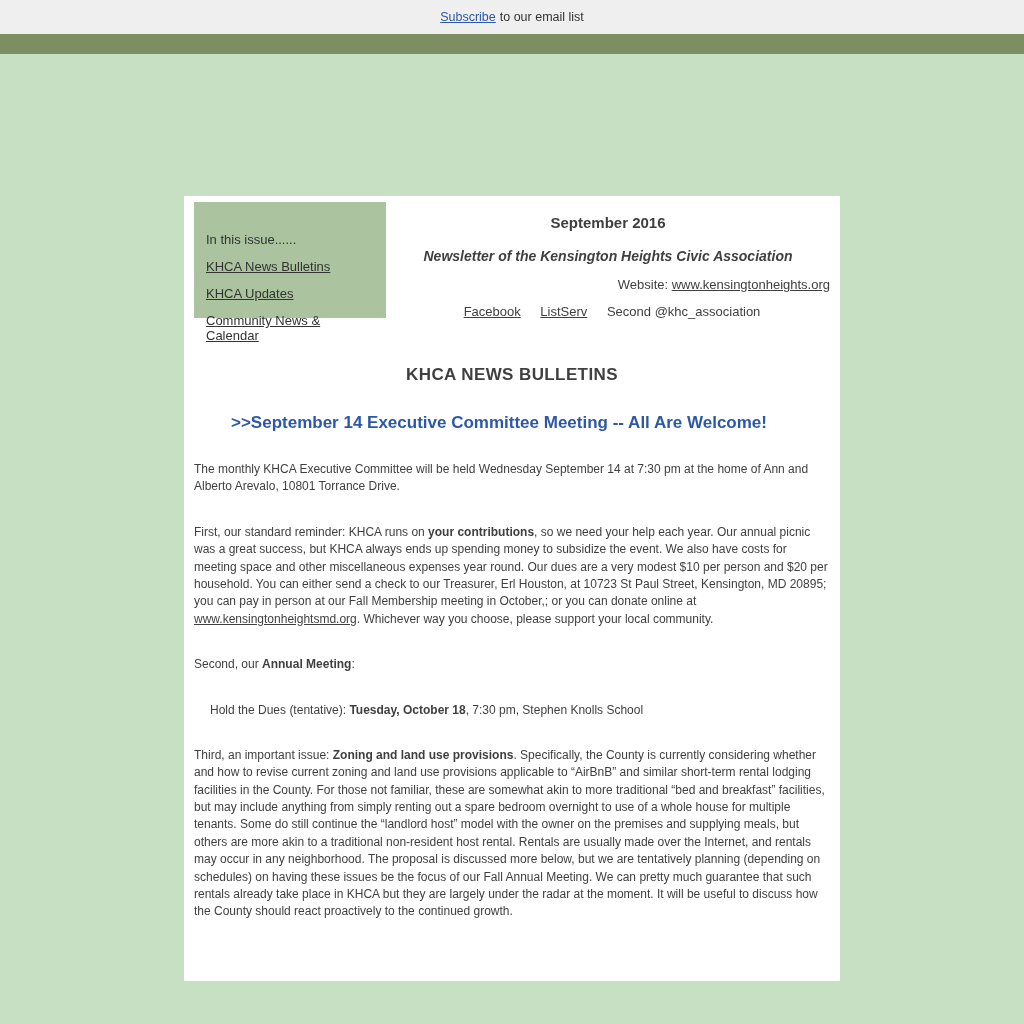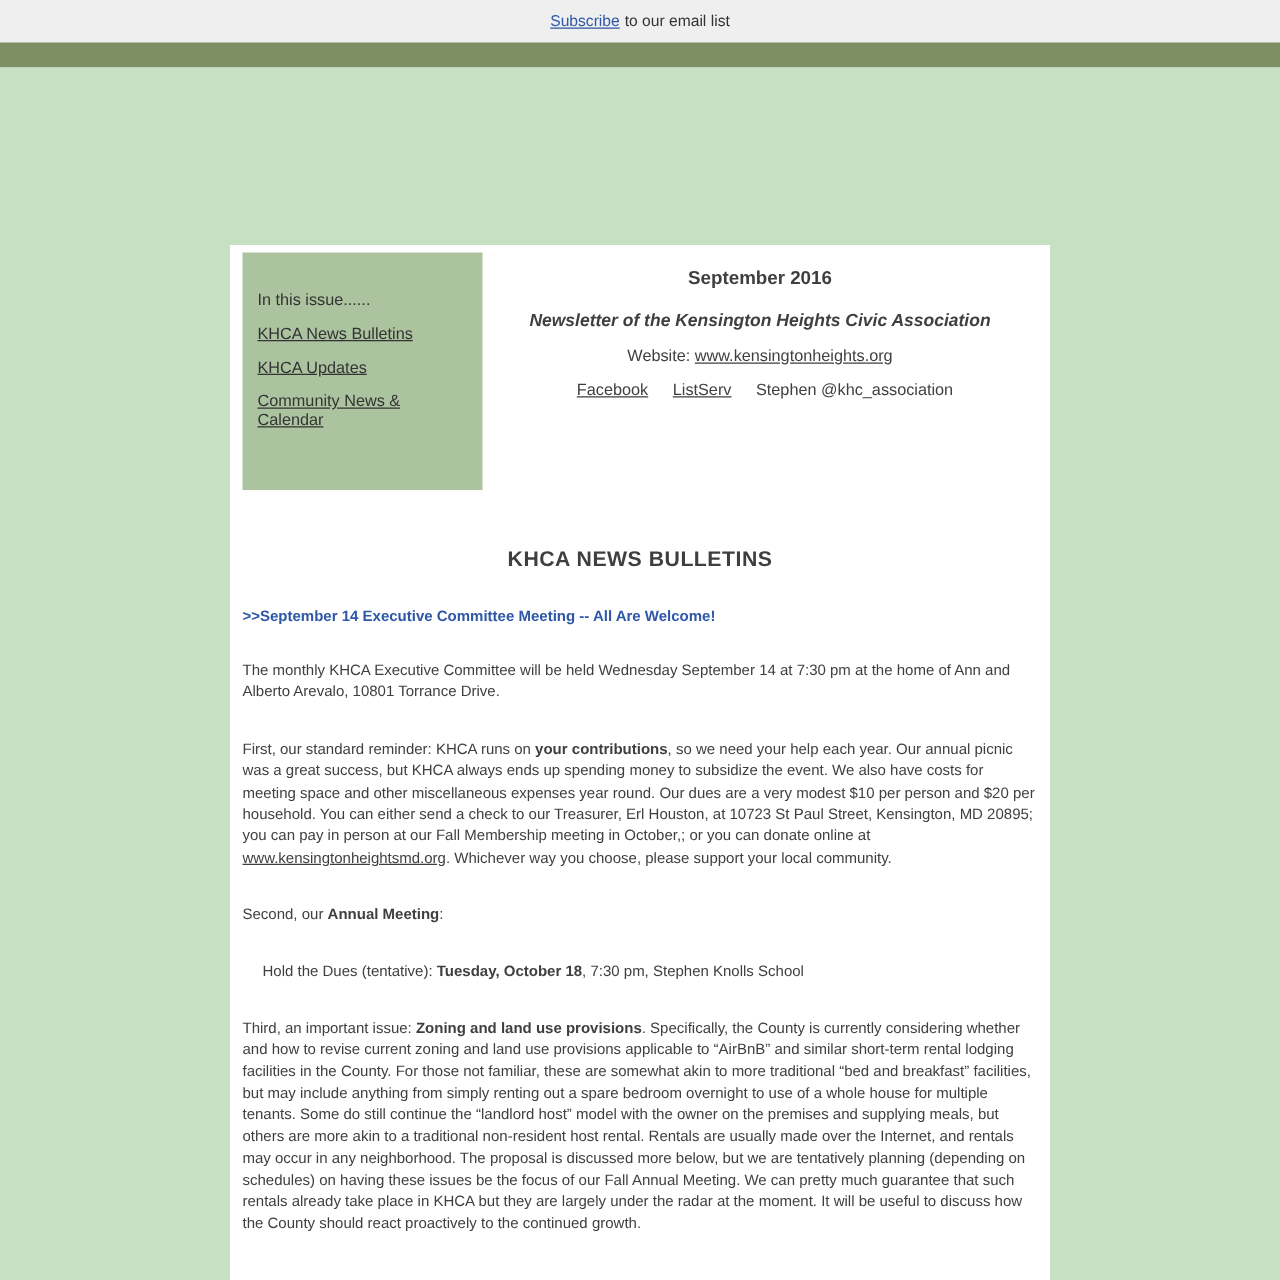--- a/index.html
+++ b/index.html
@@ -27,50 +27,51 @@
     padding-top: 142px;
   }
   .card {
     width: 656px;
     margin-left: 184px;
     background: #ffffff;
     padding: 6px 10px 60px 10px;
   }
   .header-row { display: flex; }
   .toc {
-    width: 192px; height: 190px;
+    width: 192px; height: 116px;
     background: var(--toc-green, #abc49f);
     padding: 30px 12px 0 12px;
     color: #333333; font-size: 13px;
     flex: none;
   }
   .toc p { margin: 0 0 12px 0; }
   .toc a { color: #333333; text-decoration: underline; cursor: pointer; }
   .masthead {
     flex: 1; text-align: center;
     color: var(--text-dark, #3f3f3f);
     padding-top: 10px;
   }
   .masthead h1 { font-size: 15px; font-weight: bold; margin-top: 2px; }
   .masthead .subtitle { font-size: 14px; font-weight: bold; font-style: italic; margin-top: 17px; }
-  .masthead .website { font-size: 13px; margin-top: 13px; }
+  .masthead .website { font-size: 13px; margin-top: 13px; text-align: right; }
   .masthead .website a { color: var(--text-dark, #3f3f3f); text-decoration: underline; cursor: pointer; }
   .masthead .social { font-size: 13px; margin-top: 12px; }
   .masthead .social a { color: var(--text-dark, #3f3f3f); text-decoration: underline; cursor: pointer; margin: 0 8px; }
   .masthead .social .twitter { margin-left: 8px; }
   .section-title {
     text-align: center;
     font-size: 17px; font-weight: bold; letter-spacing: 0.4px;
     color: var(--text-dark, #3f3f3f);
     margin-top: 46px;
   }
   .blue-heading {
-    font-size: 12px; font-weight: bold;
+    font-size: 17px; font-weight: bold;
     color: var(--accent-blue, #2d57a7);
     margin-top: 28px;
+    margin-left: 37px;
   }
   .body-text {
     font-size: 12px; line-height: 1.45;
     color: var(--text-dark, #3f3f3f);
     margin-top: 28px;
   }
   .body-text a { color: var(--text-dark, #3f3f3f); text-decoration: underline; cursor: pointer; }
   .indent { padding-left: 16px; }
 </style>
 </head>
@@ -93,21 +94,21 @@
         <p><a>KHCA Updates</a></p>
         <p><a>Community News &amp; Calendar</a></p>
       </div>
       <div class="masthead">
         <h1>September 2016</h1>
         <p class="subtitle">Newsletter of the Kensington Heights Civic Association</p>
         <p class="website"><span>Website: </span><a>www.kensingtonheights.org</a></p>
         <p class="social">
           <a>Facebook</a>
           <a>ListServ</a>
-          <span class="twitter">Stephen @khc_association</span>
+          <span class="twitter">Second @khc_association</span>
         </p>
       </div>
     </div>
 
     <h2 class="section-title">KHCA NEWS BULLETINS</h2>
 
     <h3 class="blue-heading">&gt;&gt;September 14 Executive Committee Meeting -- All Are Welcome!</h3>
     <p class="body-text">The monthly KHCA Executive Committee will be held Wednesday September 14 at 7:30 pm at the home of Ann and Alberto Arevalo, 10801 Torrance Drive.</p>
 
     <p class="body-text"><span>First, our standard reminder: KHCA runs on </span><b>your contributions</b><span>, so we need your help each year. Our annual picnic was a great success, but KHCA always ends up spending money to subsidize the event. We also have costs for meeting space and other miscellaneous expenses year round. Our dues are a very modest $10 per person and $20 per household. You can either send a check to our Treasurer, Erl Houston, at 10723 St Paul Street, Kensington, MD 20895; you can pay in person at our Fall Membership meeting in October,; or you can donate online at </span><a>www.kensingtonheightsmd.org</a><span>. Whichever way you choose, please support your local community.</span></p>

